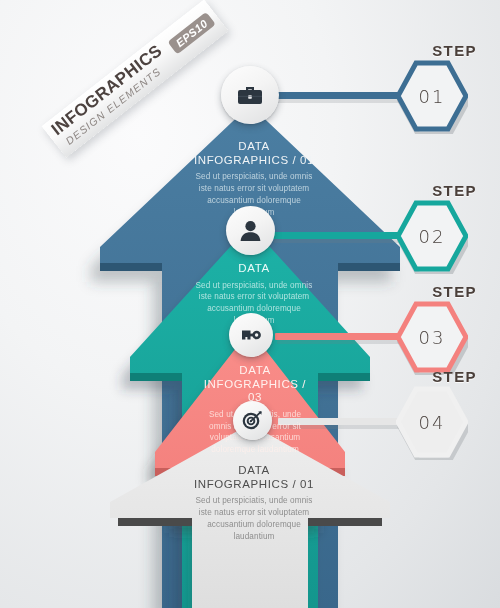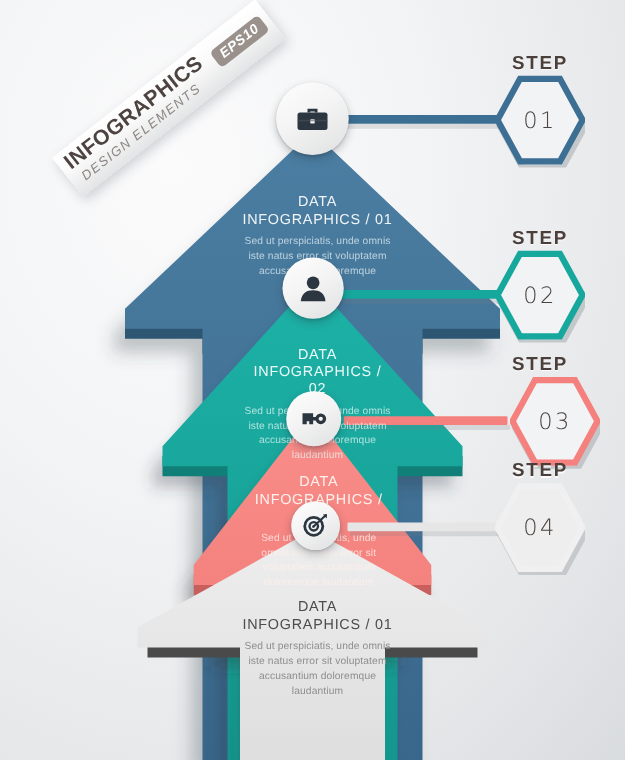--- a/index.html
+++ b/index.html
@@ -58,21 +58,21 @@
     justify-content: center;
     font-size: 18px;
     letter-spacing: 2px;
     color: #4c4440;
     font-family: "DejaVu Sans", sans-serif;
     font-weight: 300;
   }
   .steplabel {
     position: absolute;
     width: 90px;
-    text-align: center;
+    text-align: right;
     font-size: 15px;
     font-weight: bold;
     letter-spacing: 1.4px;
     color: #4a3f3a;
     font-family: "Liberation Sans", sans-serif;
     text-shadow: 0 1px 0 rgba(255,255,255,0.8);
   }
 
   
   .disc {
@@ -90,21 +90,21 @@
   .txtblock {
     position: absolute;
     text-align: center;
     line-height: 1.18;
   }
   .t-title {
     font-size: 11.5px;
     letter-spacing: 0.6px;
     font-family: "Liberation Sans", sans-serif;
   }
-  .t-title .l1 { display: block; margin-top: 16px; }
+  .t-title .l1 { display: block; }
   .t-title .l2 { display: block; }
   .t-body {
     margin-top: 4px;
     font-size: 8.2px;
     line-height: 1.45;
     letter-spacing: 0.1px;
     font-family: "Liberation Sans", sans-serif;
   }
 
   .on-dark .t-title { color: #f0f4f6; }
@@ -260,21 +260,21 @@
   <div class="hexwrap" style="left:396px; top:198px;">
     <svg width="72" height="76" viewBox="0 0 72 76">
       <polygon points="20,5 52,5 70,38 52,71 20,71 2,38" fill="none" stroke="rgba(130,135,140,0.35)" stroke-width="5" transform="translate(2,5)"></polygon>
       <polygon points="20,5 52,5 70,38 52,71 20,71 2,38" fill="#f2f3f4" stroke="#16a79d" stroke-width="5"></polygon>
     </svg>
     <div class="hexnum">02</div>
   </div>
   <div class="steplabel" style="left:387px; top:182px;">STEP</div>
 
   <div class="connector" style="left:275px; top:333px; width:131px; background:#f4817e;"></div>
-  <div class="hexwrap" style="left:408px; top:299px;">
+  <div class="hexwrap" style="left:396px; top:299px;">
     <svg width="72" height="76" viewBox="0 0 72 76">
       <polygon points="20,5 52,5 70,38 52,71 20,71 2,38" fill="none" stroke="rgba(130,135,140,0.35)" stroke-width="5" transform="translate(2,5)"></polygon>
       <polygon points="20,5 52,5 70,38 52,71 20,71 2,38" fill="#f2f3f4" stroke="#f4817e" stroke-width="5"></polygon>
     </svg>
     <div class="hexnum">03</div>
   </div>
   <div class="steplabel" style="left:387px; top:283px;">STEP</div>
 
   <div class="connector" style="left:278px; top:418px; width:128px; background:#e6e6e6;"></div>
   <div class="hexwrap" style="left:396px; top:384px;">
@@ -290,21 +290,20 @@
     <div class="t-title">
       <span class="l1">DATA</span>
       <span class="l2">INFOGRAPHICS / 01</span>
     </div>
     <div class="t-body">Sed ut perspiciatis, unde omnis iste natus error sit voluptatem accusantium doloremque laudantium</div>
   </div>
 
   <div class="txtblock on-teal" style="left:194px; top:262px; width:120px;">
     <div class="t-title">
       <span class="l1">DATA</span>
-      <span class="l2">INFOGRAPHICS / 02</span>
     </div>
     <div class="t-body">Sed ut perspiciatis, unde omnis iste natus error sit voluptatem accusantium doloremque laudantium</div>
   </div>
 
   <div class="txtblock on-red" style="left:198px; top:364px; width:114px;">
     <div class="t-title">
       <span class="l1">DATA</span>
       <span class="l2">INFOGRAPHICS / 03</span>
     </div>
     <div class="t-body">Sed ut perspiciatis, unde omnis iste natus error sit voluptatem accusantium doloremque laudantium</div>

